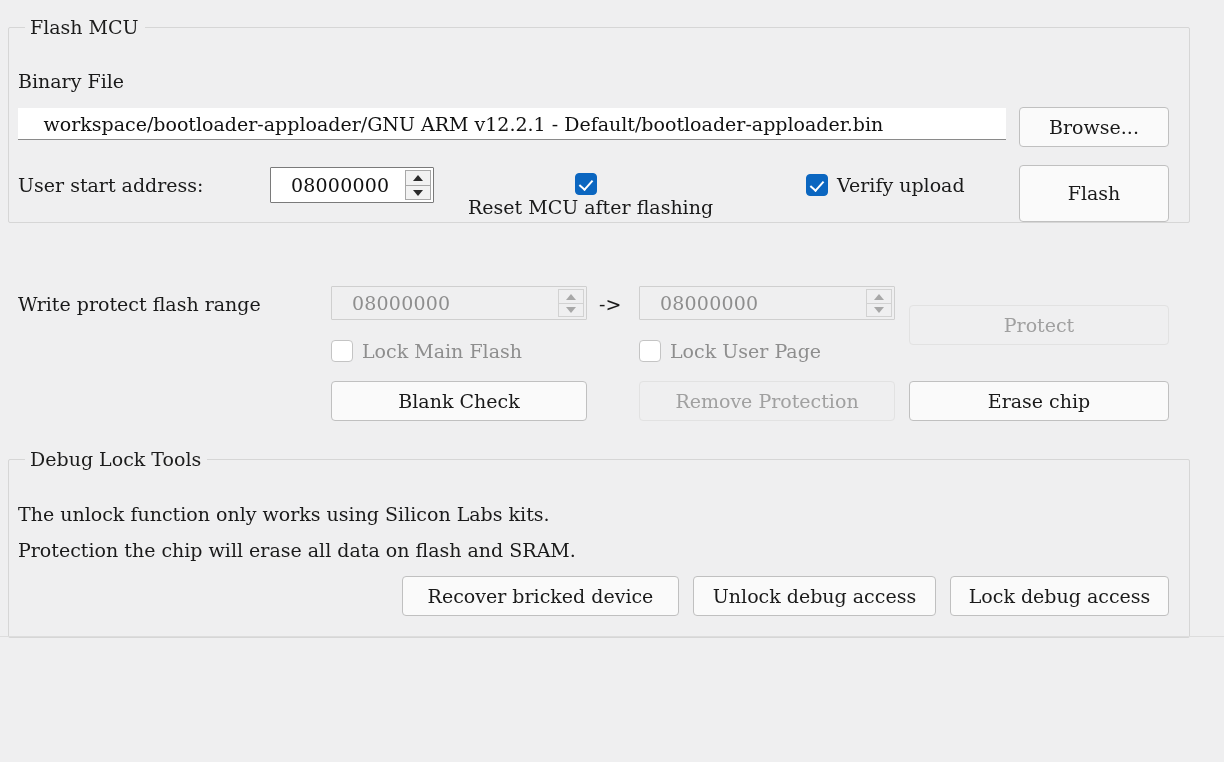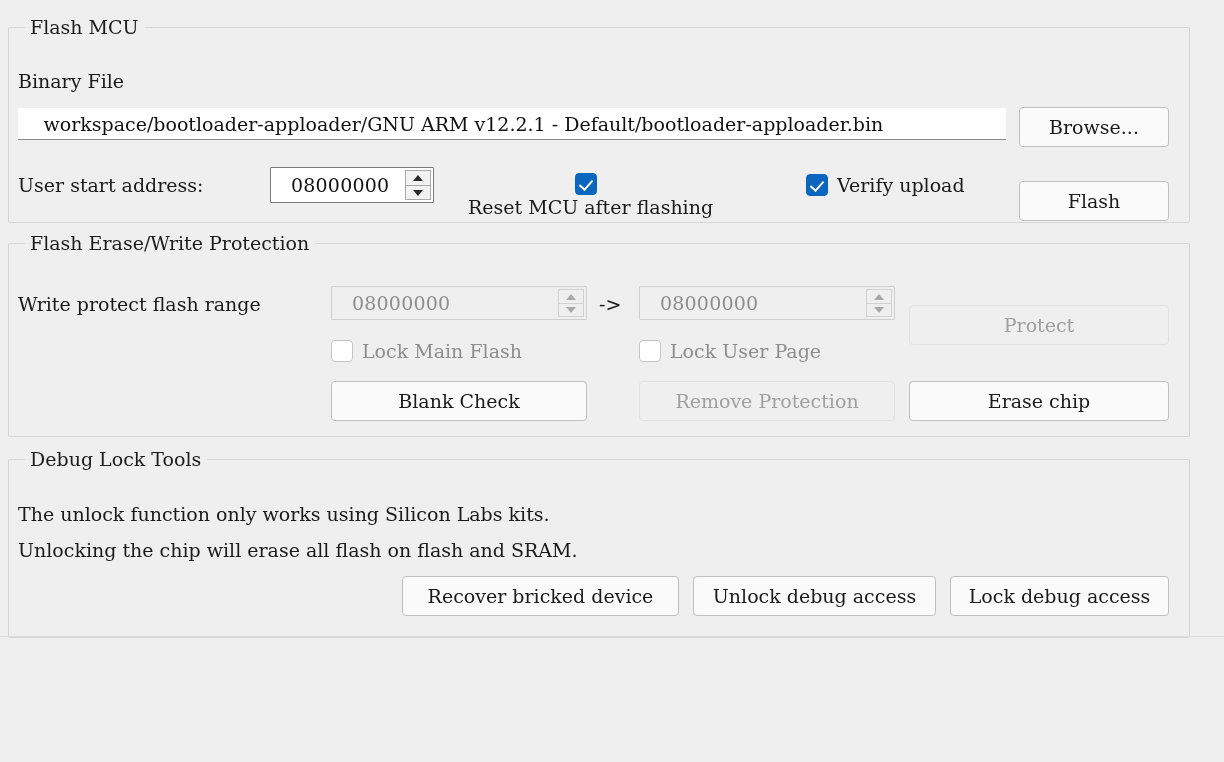--- a/index.html
+++ b/index.html
@@ -234,25 +234,22 @@
   <div class="checkrow" style="left:459px; top:173px;flex-direction:column;">
     <span class="checkbox-box checked"></span>
     <span class="cb-label">Reset MCU after flashing</span>
   </div>
 
   <div class="checkrow" style="left:806px; top:173px;">
     <span class="checkbox-box checked"></span>
     <span class="cb-label">Verify upload</span>
   </div>
 
-  <div class="btn" style="left:1019px; top:165px; width:150px; height:40px;margin-top:16px;">Flash</div>
-
-  <div class="groupbox" style="left:8px; top:243px; width:1180px; height:192px;">
-    <div class="gb-title">Flash Erase/Write Protection</div>
-  </div>
+  <div class="btn" style="left:1019px; top:165px; width:150px; height:57px;">Flash</div>
+
 
   <div class="lbl" style="left:18px; top:292px;">Write protect flash range</div>
 
   <div class="spinbox disabled" style="left:331px; top:286px; width:256px; height:34px;">
     <div class="sb-value">08000000</div>
     <div class="sb-buttons">
       <div class="sb-btn up">
         <span class="arrow-up"></span>
       </div>
       <div class="sb-btn down">
@@ -292,21 +289,21 @@
   <div class="btn disabled" style="left:639px; top:381px; width:256px; height:40px;">Remove Protection</div>
 
   <div class="btn" style="left:909px; top:381px; width:260px; height:40px;">Erase chip</div>
 
   <div class="groupbox" style="left:8px; top:459px; width:1180px; height:177px;">
     <div class="gb-title">Debug Lock Tools</div>
   </div>
 
   <div class="lbl" style="left:18px; top:502px;text-align:right;">The unlock function only works using Silicon Labs kits.</div>
 
-  <div class="lbl" style="left:18px; top:538px;">Unlocking the chip will erase all flash on flash and SRAM.</div>
+  <div class="lbl" style="left:18px; top:538px;">Protection the chip will erase all data on flash and SRAM.</div>
 
   <div class="btn" style="left:402px; top:576px; width:277px; height:40px;">Recover bricked device</div>
 
   <div class="btn" style="left:693px; top:576px; width:243px; height:40px;">Unlock debug access</div>
 
   <div class="btn" style="left:950px; top:576px; width:219px; height:40px;">Lock debug access</div>
 
   <div class="hdivider" style="left:0px; top:636px; width:1224px;"></div>
 
 </div>

